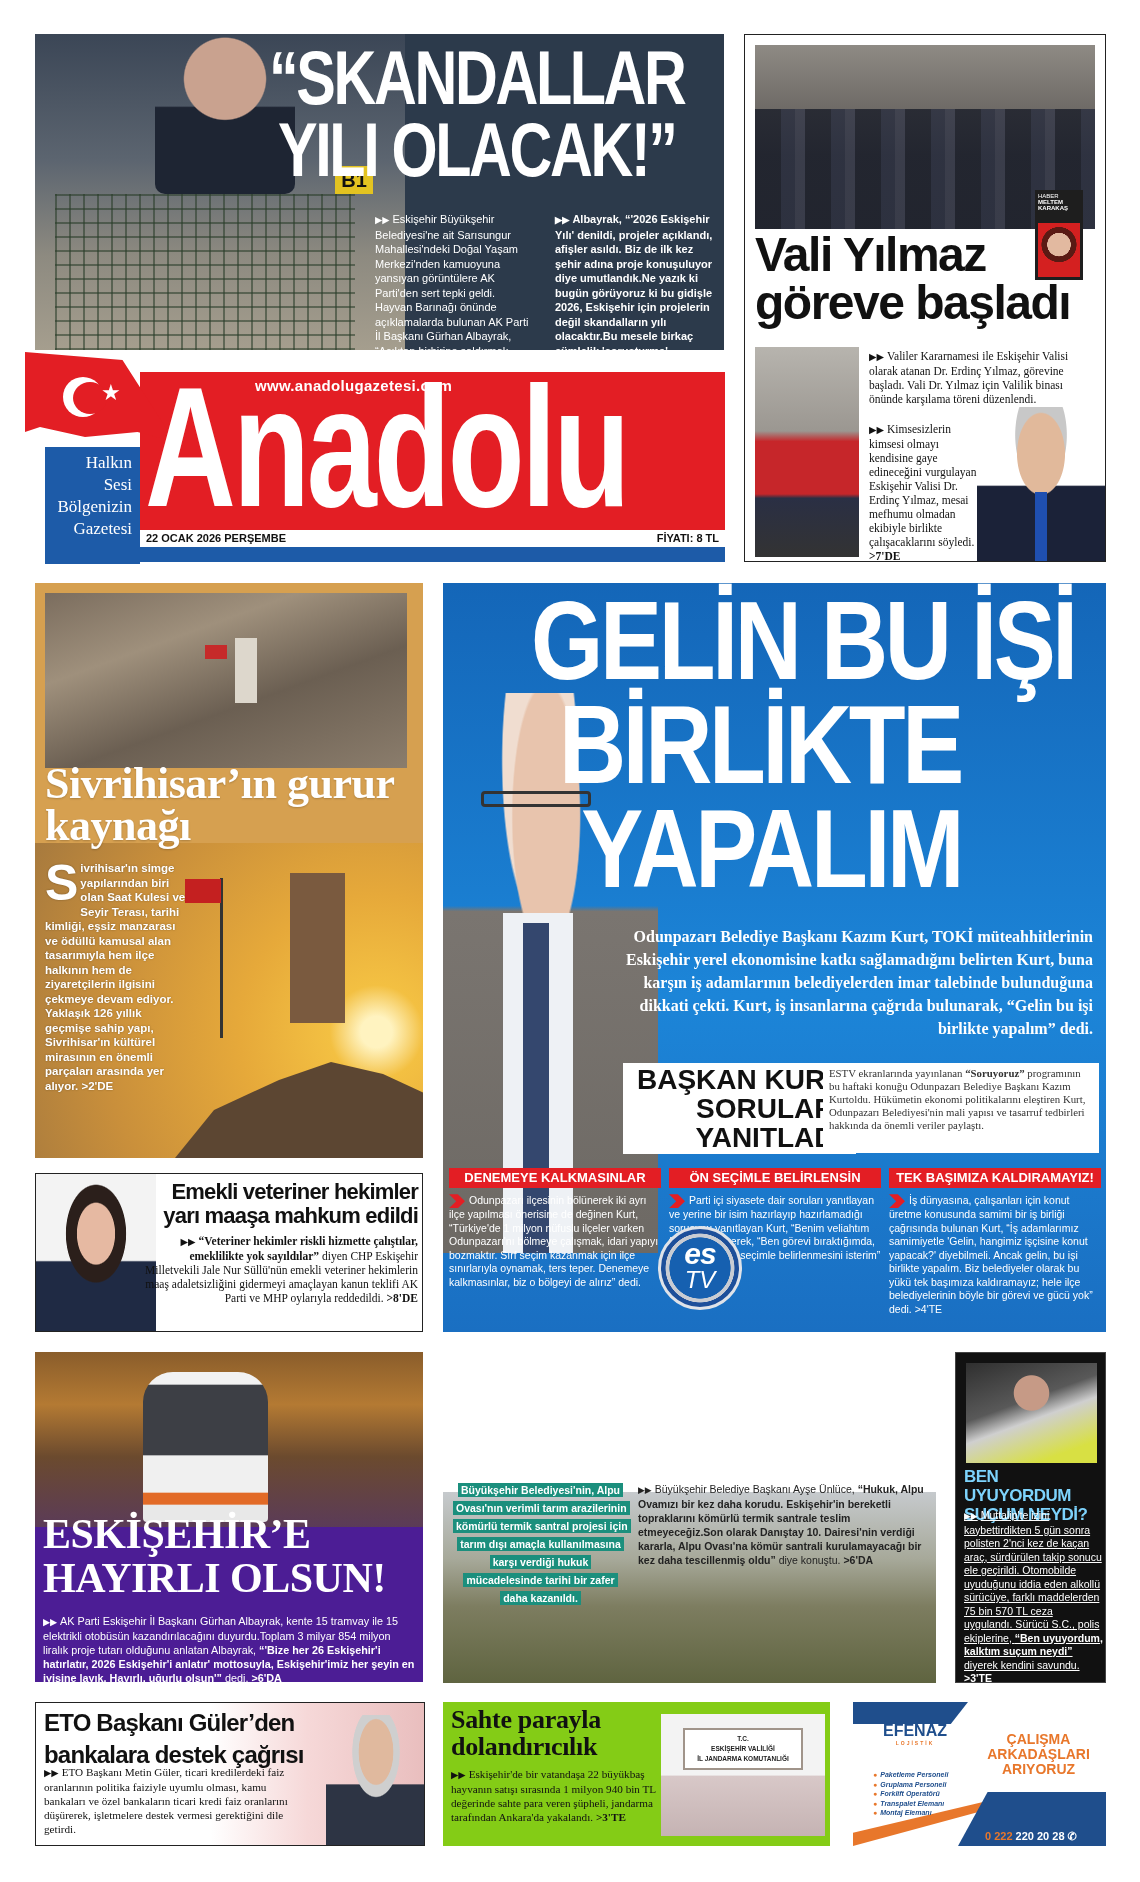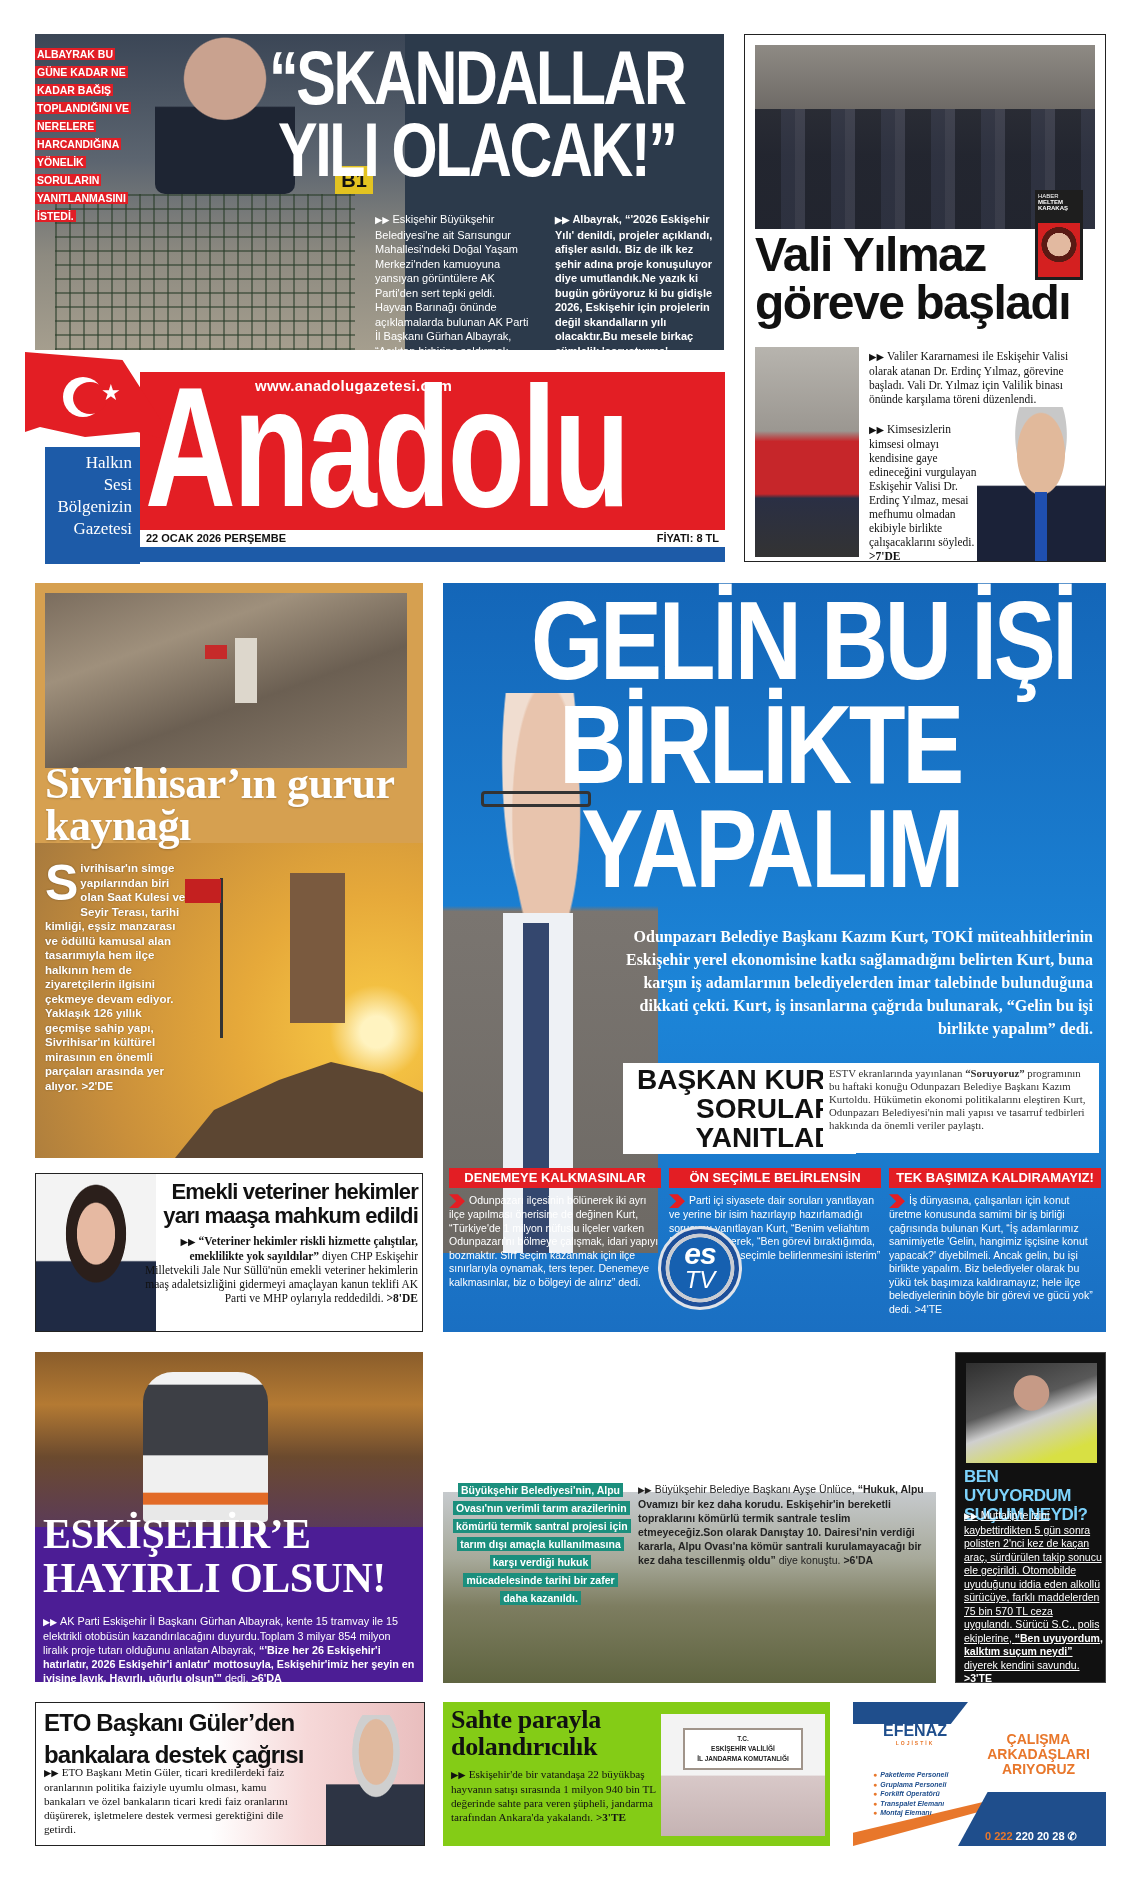--- a/index.html
+++ b/index.html
@@ -145,21 +145,20 @@
   #ad .phone .pre { color: #e8772b; padding-left: 12px; }
 </style>
 </head>
 <body>
 
 <section id="skandal" class="abs">
   <div class="abs photo"></div>
   <div class="abs fence"></div>
   <div class="abs man"></div>
   <div class="abs b1">B1</div>
-  <div class="abs kicker"><span>ALBAYRAK BU GÜNE KADAR NE KADAR BAĞIŞ TOPLANDIĞINI VE NERELERE HARCANDIĞINA YÖNELİK SORULARIN YANITLANMASINI İSTEDİ.</span></div>
   <h1 class="abs headline">
     <div>“SKANDALLAR</div>
     <div>YILI OLACAK!”</div>
   </h1>
   <p class="abs col col1"><span class="arrow">▶▶</span><span>Eskişehir Büyükşehir Belediyesi'ne ait Sarısungur Mahallesi'ndeki Doğal Yaşam Merkezi'nden kamuoyuna yansıyan görüntülere AK Parti'den sert tepki geldi. Hayvan Barınağı önünde açıklamalarda bulunan AK Parti İl Başkanı Gürhan Albayrak, “Açıktan birbirine saldırmak zorunda kalan hayvanların görüntüleriyle karşı karşıyayız” diye konuştu.</span></p>
   <p class="abs col col2" style="font-weight:bold"><span class="arrow">▶▶</span><span>Albayrak, “'2026 Eskişehir Yılı' denildi, projeler açıklandı, afişler asıldı. Biz de ilk kez şehir adına proje konuşuluyor diye umutlandık.Ne yazık ki bugün görüyoruz ki bu gidişle 2026, Eskişehir için projelerin değil skandalların yılı olacaktır.Bu mesele birkaç cümlelik 'soruşturma' açıklamalarıyla geçiştirilemez” dedi. Haber Merkezi</span></p>
 </section>
 
 <header id="masthead" class="abs">
   <div class="abs blueblock"></div>

